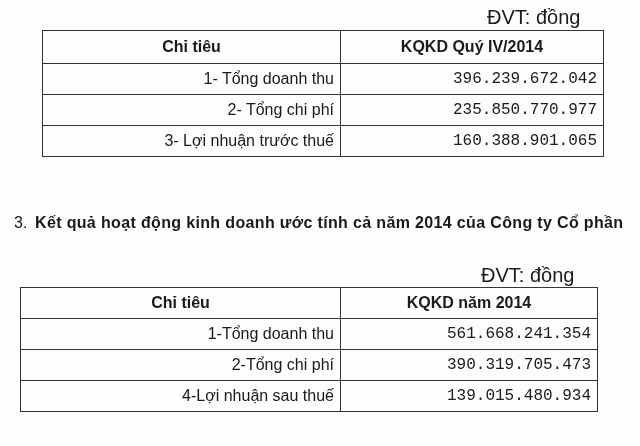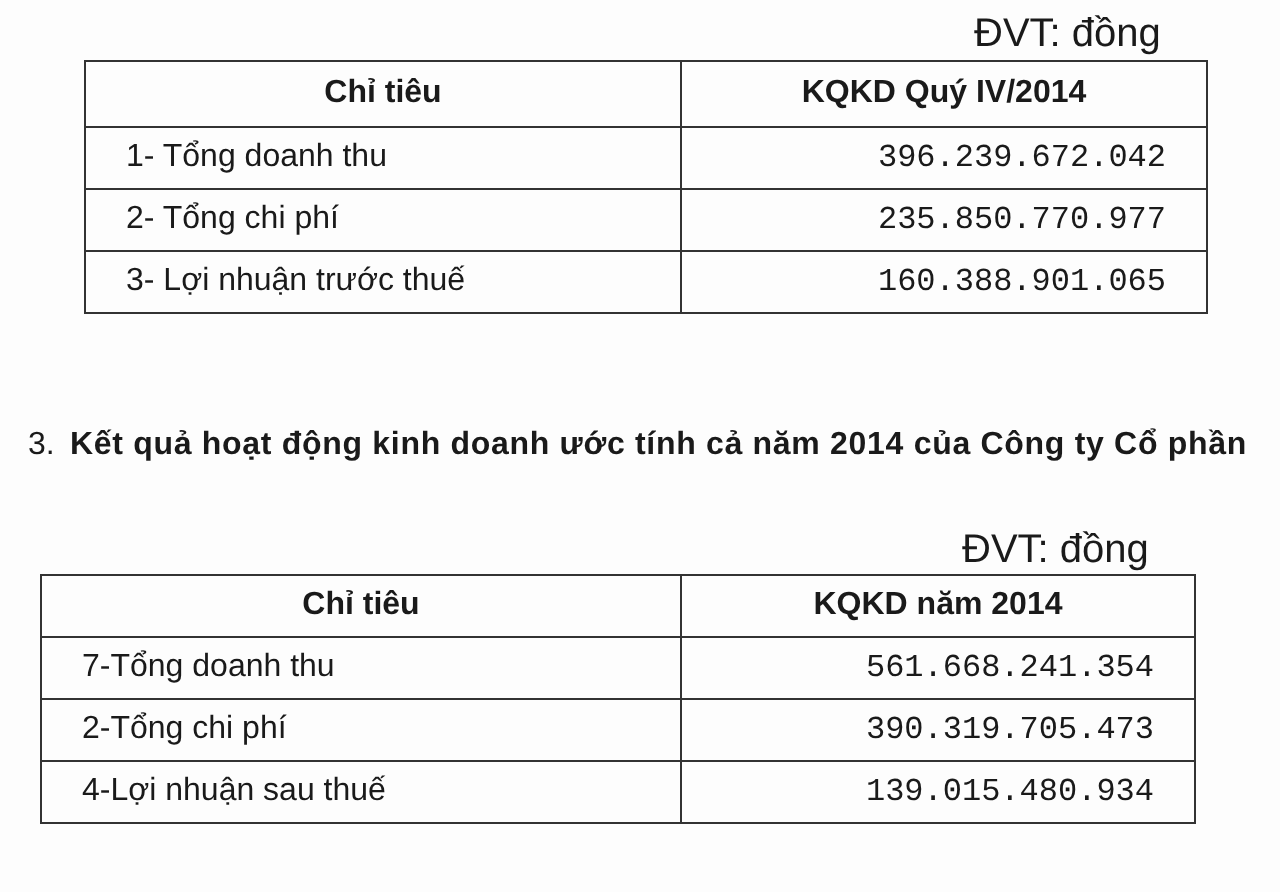--- a/index.html
+++ b/index.html
@@ -2,24 +2,24 @@
 <html><head>
 <meta charset="utf-8">
 <style>
   html, body { margin:0; padding:0; }
   body {
     width:640px; height:446px; overflow:hidden; background:#fdfdfd;
     font-family:"Liberation Sans", sans-serif; color:#1a1a1a; position:relative;
   }
   .unit { position:absolute; font-size:20px; }
   table { position:absolute; border-collapse:collapse; font-size:16px; }
-  td, th { border:1.5px solid #333; height:31px; padding:0 20px; box-sizing:border-box; }
+  td, th { border:1.5px solid #333; height:31px; padding:0 6px; box-sizing:border-box; }
   th { font-weight:bold; text-align:center; }
   td.num { text-align:right;font-family:Liberation Mono, monospace; }
-  td.label { text-align:left; }
+  td.label { text-align:right; }
   .para { position:absolute; font-size:16px; line-height:24px; }
   .para .num-marker { position:absolute; left:0; }
 </style>
 </head>
 <body>
 
 <div class="unit" style="left:487px; top:6px;">ĐVT: đồng</div>
 
 <table style="left:42px; top:30px; width:562px;">
   <tbody>
@@ -49,21 +49,21 @@
 
 <div class="unit" style="left:481px; top:264px;">ĐVT: đồng</div>
 
 <table style="left:20px; top:287px; width:578px;">
   <tbody>
       <tr>
     <th style="width:320px;">Chỉ tiêu</th>
     <th>KQKD năm 2014</th>
   </tr>
   <tr>
-    <td class="label">7-Tổng doanh thu</td>
+    <td class="label">1-Tổng doanh thu</td>
     <td class="num">561.668.241.354</td>
   </tr>
   <tr>
     <td class="label">2-Tổng chi phí</td>
     <td class="num">390.319.705.473</td>
   </tr>
   <tr>
     <td class="label">4-Lợi nhuận sau thuế</td>
     <td class="num">139.015.480.934</td>
   </tr>

